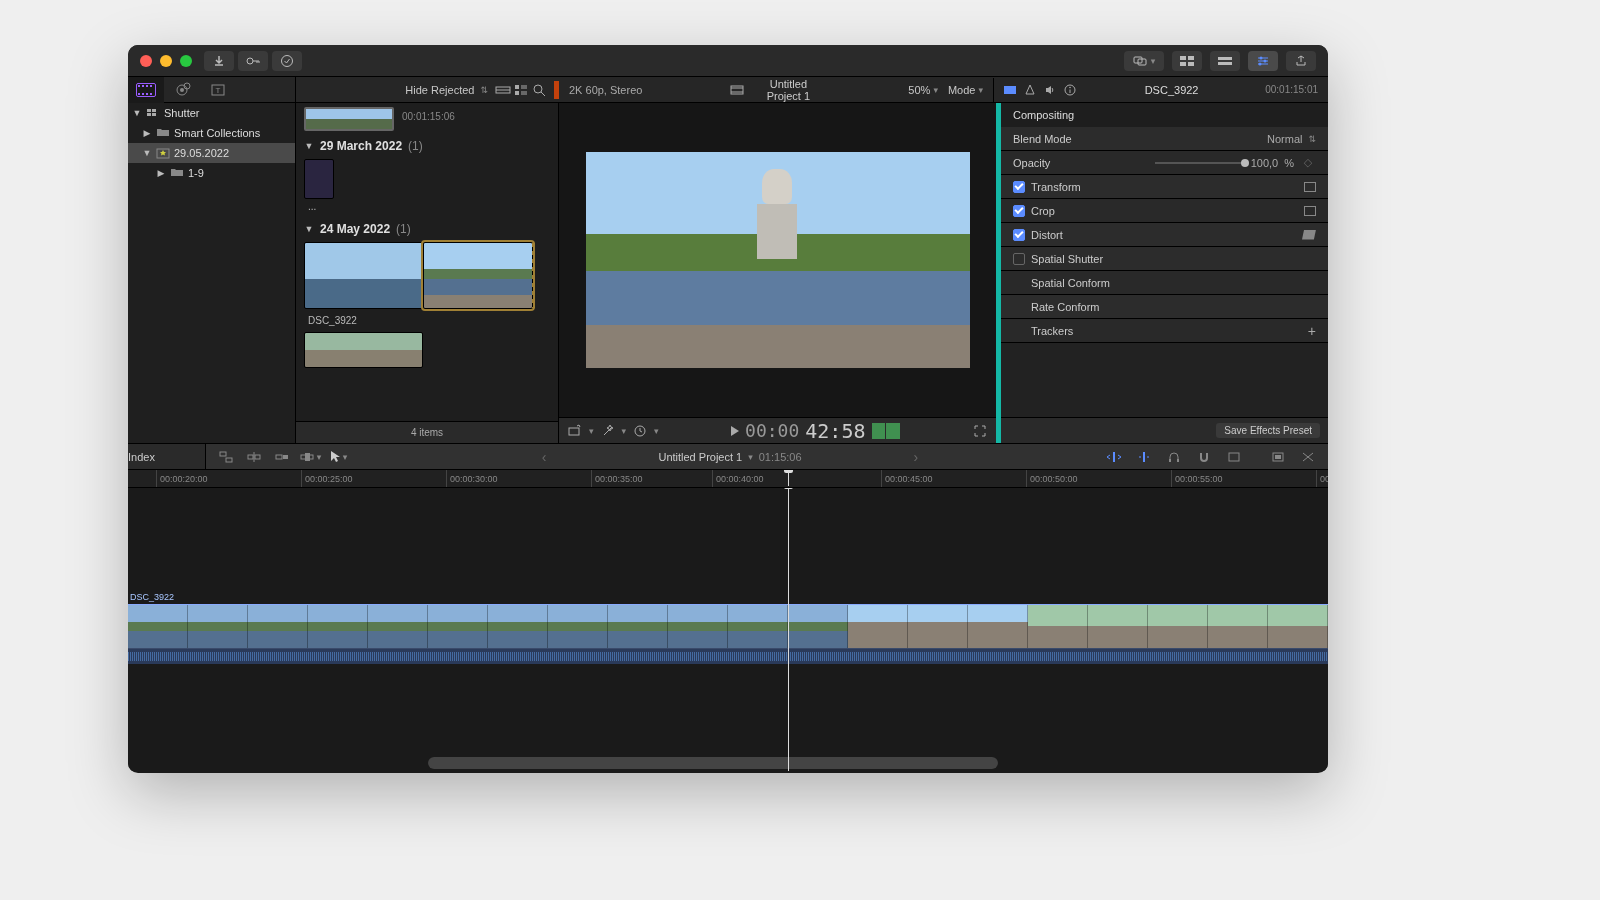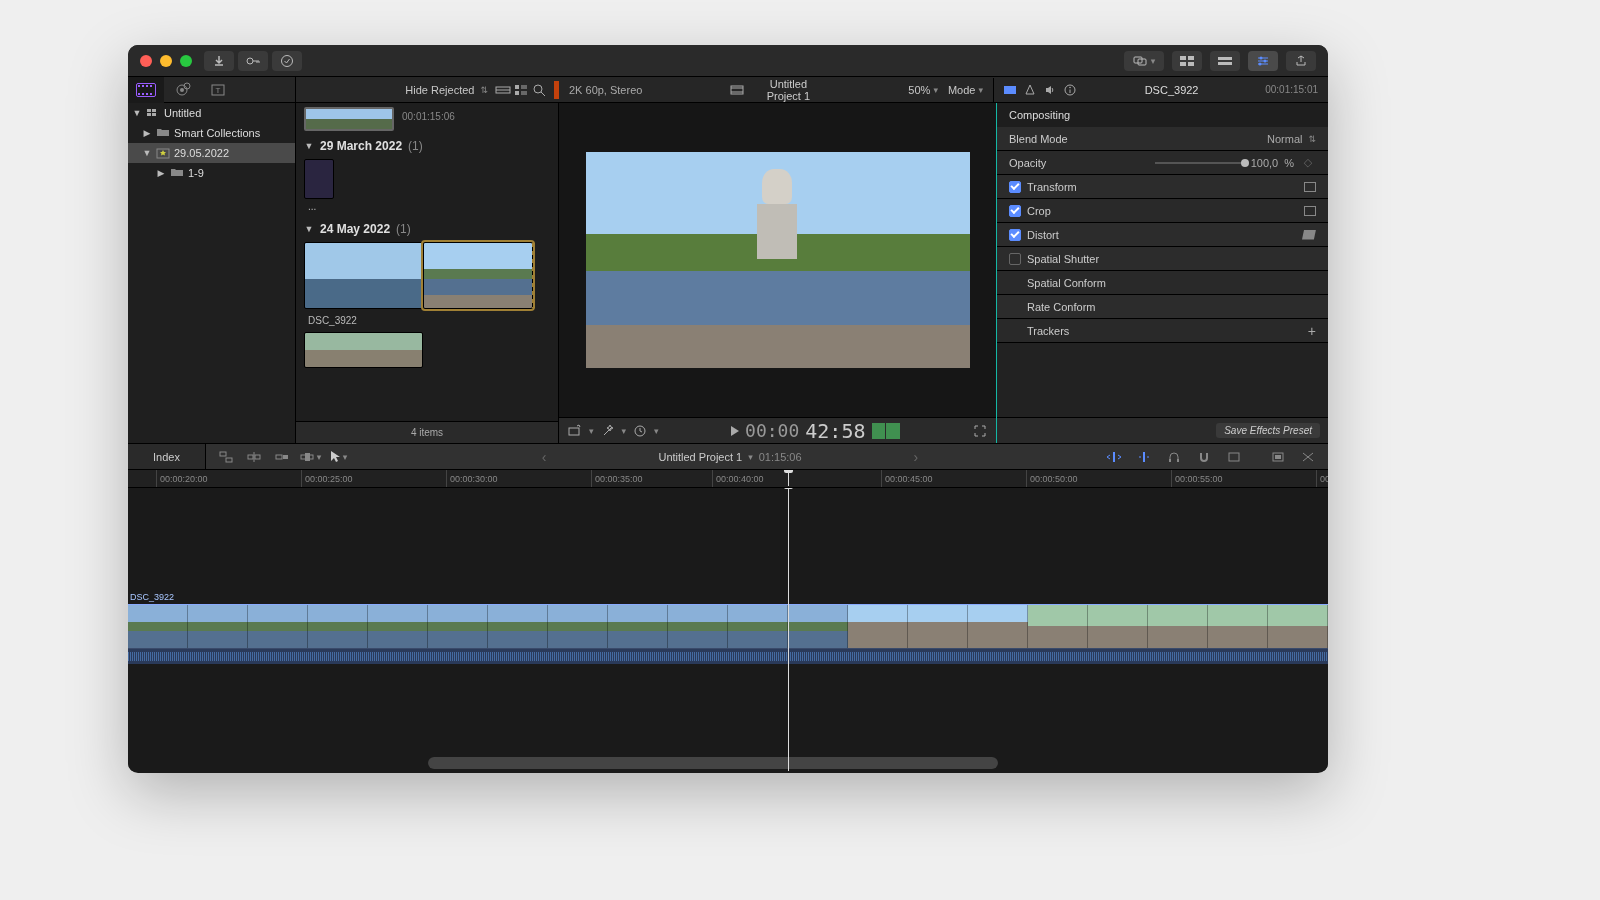--- a/index.html
+++ b/index.html
@@ -66,35 +66,35 @@
   .canvas{flex:1;display:flex;align-items:center;justify-content:center;background:#161616;}
   .video-frame{width:384px;height:216px;background:linear-gradient(to bottom,#a7cff0 0%,#a7cff0 38%,#587d3c 38%,#587d3c 55%,#5e7ca0 55%,#5e7ca0 80%,#8a8074 80%,#8a8074 100%);position:relative;overflow:hidden;}
   .statue{position:absolute;left:42%;top:8%;width:55px;height:90px;}
   .statue-base{position:absolute;bottom:0;left:10px;width:40px;height:55px;background:#c0bdb6;}
   .statue-top{position:absolute;top:0;left:15px;width:30px;height:35px;background:#d4d0c8;border-radius:40% 40% 20% 20%;}
   .viewer-bar{height:26px;background:#2a2a2a;border-top:1px solid #000;display:flex;align-items:center;padding:0 8px;gap:6px;}
   .tc{font-family:ui-monospace,Menlo,monospace;font-size:18px;color:#999;}
   .tc-big{font-size:20px;color:#ccc;}
   .play-icon{width:0;height:0;border-left:8px solid #aaa;border-top:5px solid transparent;border-bottom:5px solid transparent;}
   
-  .inspector{width:332px;background:#222;border-left:1px solid #14b8a6;display:flex;flex-direction:column;}
+  .inspector{width:332px;background:#222;border-left:5px solid #14b8a6;display:flex;flex-direction:column;}
   .insp-head{height:24px;background:#1e1e1e;display:flex;align-items:center;padding:0 12px;color:#ddd;font-size:11px;}
   .insp-row{height:24px;background:#2c2c2c;display:flex;align-items:center;padding:10px 12px;color:#ccc;font-size:11px;border-bottom:1px solid #000;gap:6px;}
   .insp-row.alt{background:#292929;}
   .chk{width:12px;height:12px;border:1px solid #666;border-radius:2px;display:inline-flex;align-items:center;justify-content:center;}
   .chk.on{background:var(--accent-blue);border-color:var(--accent-blue);}
   .chk.on::after{content:"";width:6px;height:3px;border-left:2px solid #fff;border-bottom:2px solid #fff;transform:rotate(-45deg);margin-top:-2px;}
   .insp-right{margin-left:auto;display:flex;align-items:center;gap:6px;color:#aaa;}
   .slider-track{width:90px;height:2px;background:#555;position:relative;}
   .slider-knob{position:absolute;right:-4px;top:-3px;width:8px;height:8px;border-radius:50%;background:#bbb;}
   .insp-footer{margin-top:auto;height:26px;background:#2a2a2a;border-top:1px solid #000;display:flex;align-items:center;justify-content:flex-end;padding:0 8px;}
-  .save-preset{background:#3a3a3a;color:#ccc;padding:2px 8px;border-radius:3px;font-size:10px;font-style:italic;}
+  .save-preset{background:#3a3a3a;color:#ccc;padding:2px 8px;border-radius:3px;font-size:10px;}
   
   .tl-toolbar{height:26px;background:#313131;border-bottom:1px solid #000;display:flex;align-items:center;padding:0 0 0 0;}
-  .index-btn{width:78px;height:100%;display:flex;align-items:center;justify-content:center;background:#2a2a2a;border-right:1px solid #000;font-size:11px;color:#ccc;}
+  .index-btn{width:78px;height:100%;display:flex;align-items:center;justify-content:flex-start;background:#2a2a2a;border-right:1px solid #000;font-size:11px;color:#ccc;}
   .tl-tool{width:24px;height:20px;display:flex;align-items:center;justify-content:center;color:#888;}
   .tl-center{flex:1;display:flex;align-items:center;justify-content:center;gap:6px;color:#ccc;font-size:11px;}
   .tl-right{display:flex;gap:6px;padding-right:8px;}
   
   .ruler{height:18px;background:#212121;border-bottom:1px solid #000;position:relative;overflow:hidden;display:flex;font-size:9px;color:#888;}
   .ruler-mark{position:absolute;top:0;bottom:0;border-left:1px solid #444;padding-left:3px;display:flex;align-items:center;}
   
   .timeline{flex:1;background:#1a1a1a;position:relative;overflow:hidden;}
   .playhead{position:absolute;top:0;bottom:0;width:1px;background:#ddd;z-index:10;}
   .playhead::before{content:"";position:absolute;top:-8px;left:-4px;width:9px;height:9px;background:#ddd;border-radius:2px;}
@@ -289,21 +289,21 @@
       <div class="sb-row">
         <span class="tri">▼</span>
         <span class="sb-icon">
           <svg width="14" height="12" viewBox="0 0 14 12">
               <rect x="1" y="2" width="4" height="3" fill="#aaa"></rect>
               <rect x="6" y="2" width="4" height="3" fill="#aaa"></rect>
               <rect x="1" y="6" width="4" height="3" fill="#aaa"></rect>
               <rect x="6" y="6" width="4" height="3" fill="#aaa"></rect>
             </svg>
         </span>
-        <span>Untitled</span>
+        <span>Shutter</span>
       </div>
       <div class="sb-row" style="padding-left:14px">
         <span class="tri">▶</span>
         <span class="sb-icon">
           <svg width="14" height="10" viewBox="0 0 14 10">
               <path d="M1 2h4l1 1h7v6H1z" fill="#888"></path>
             </svg>
         </span>
         <span>Smart Collections</span>
       </div>

